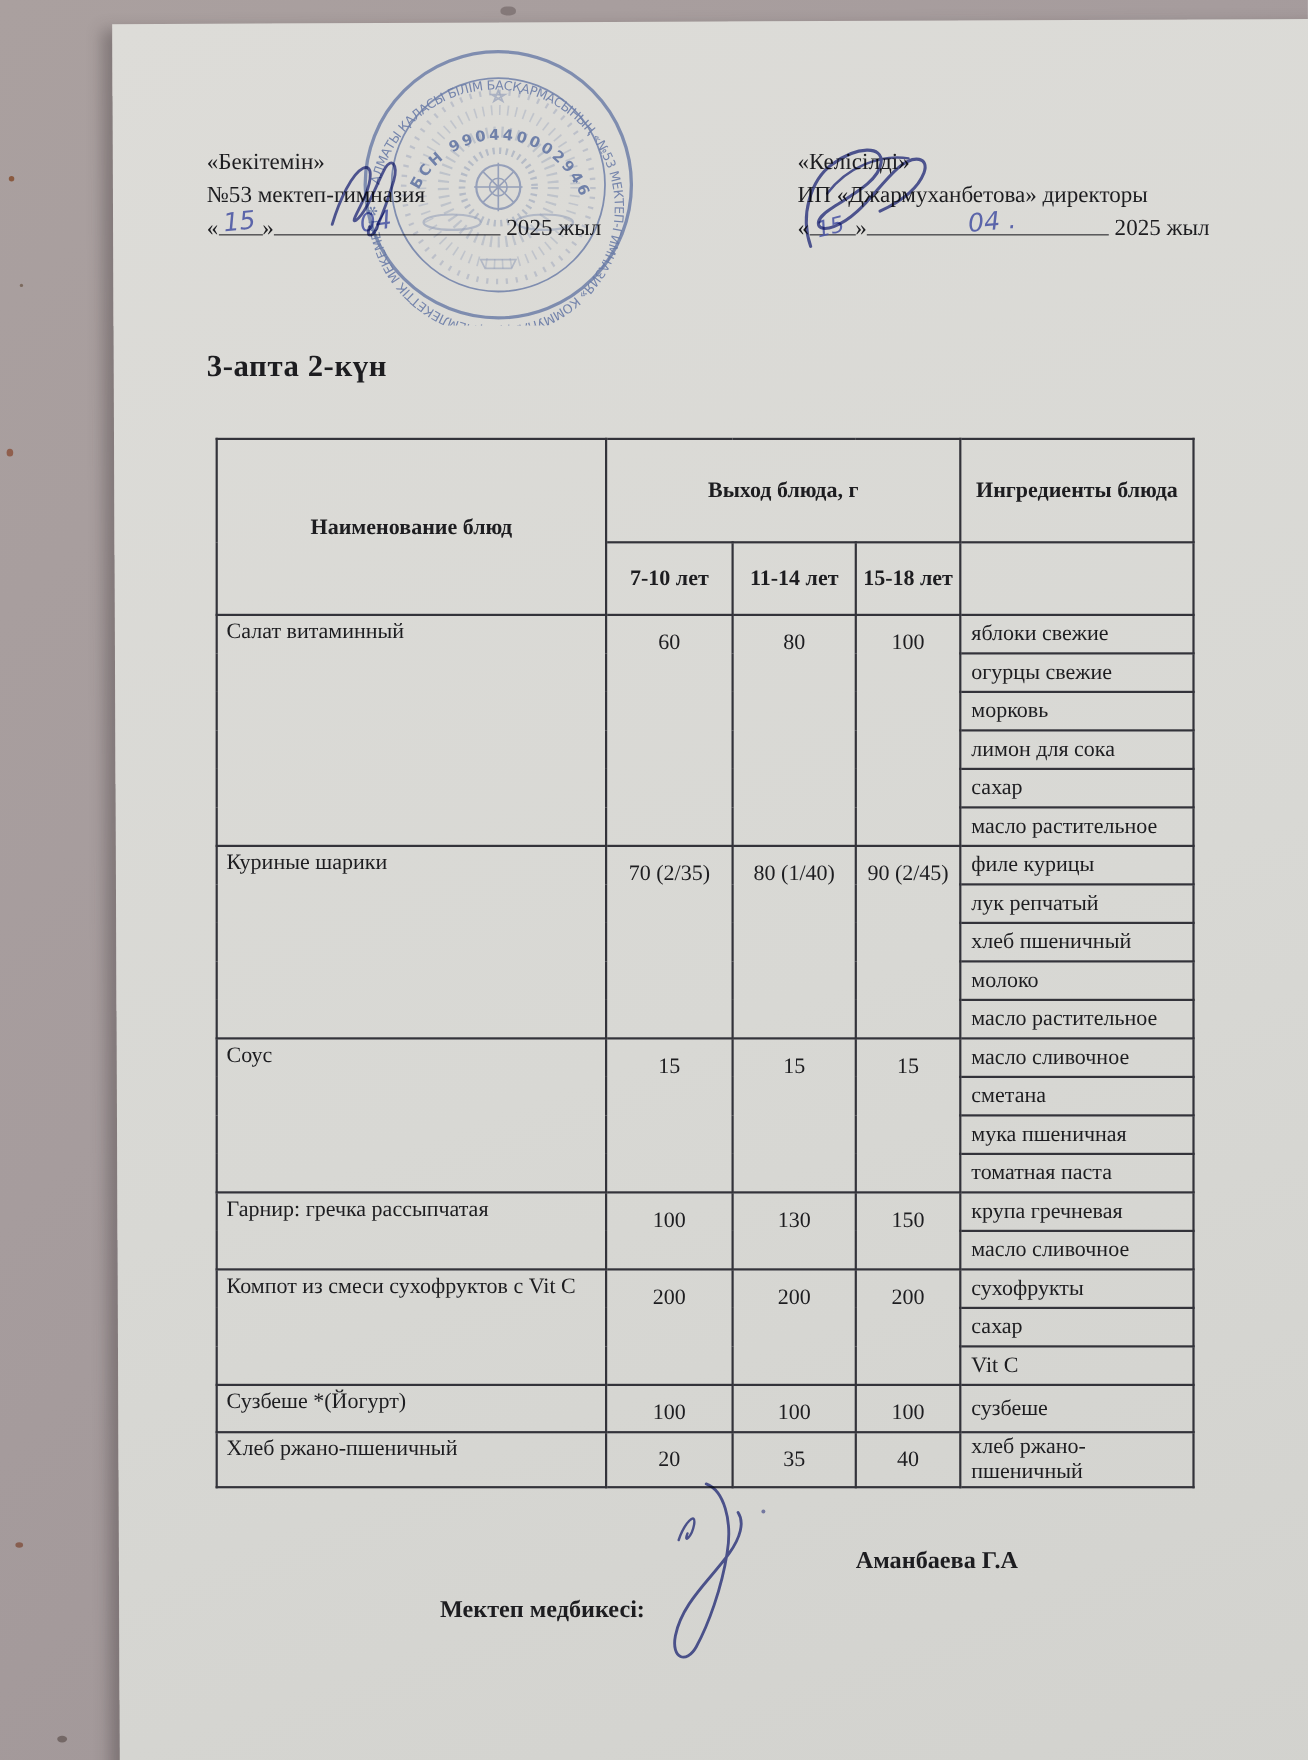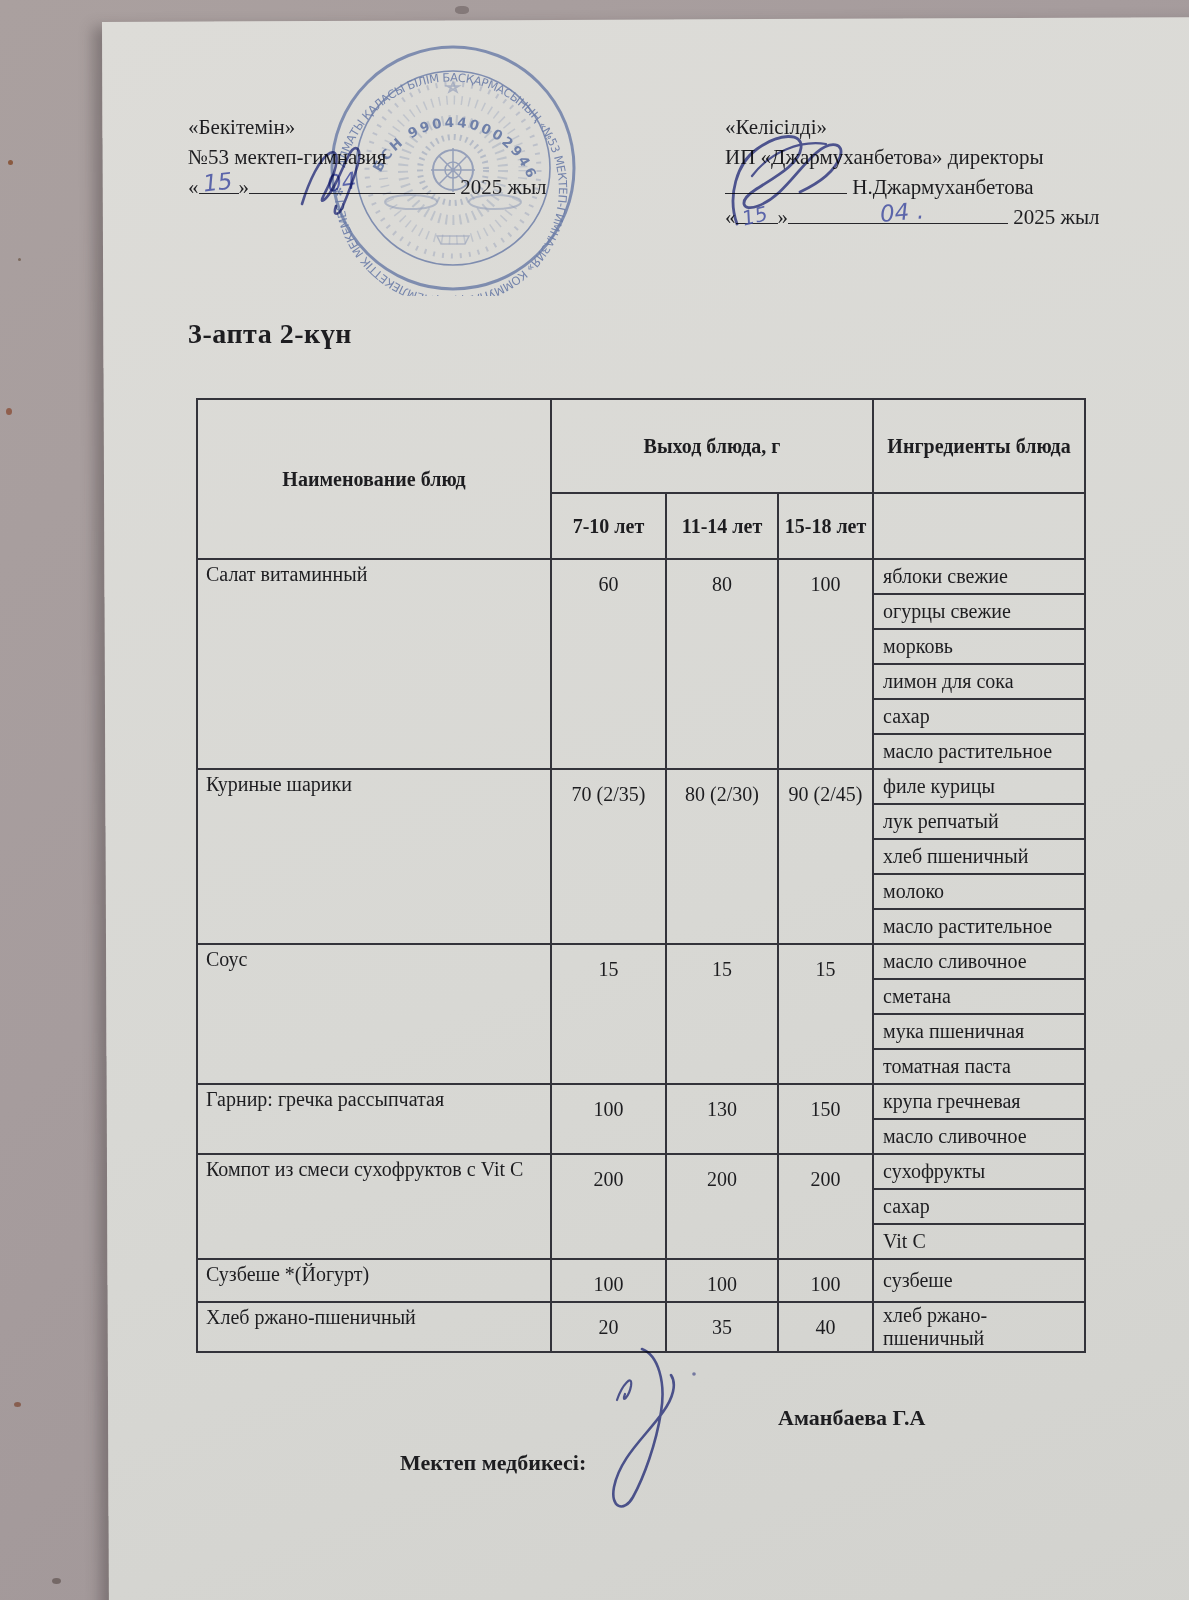--- a/index.html
+++ b/index.html
@@ -9,21 +9,21 @@
     font-family:"Liberation Serif", serif;color:#1d1d20;
   }
   .speck{position:absolute;border-radius:50%;}
   .paper{
     position:absolute;left:102px;top:22px;width:1120px;height:1620px;
     background:linear-gradient(160deg,#dddcd8 0%,#d8d8d4 55%,#d2d2ce 100%);
     transform:rotate(-0.25deg);transform-origin:top left;
     box-shadow:-9px 5px 14px rgba(55,45,50,.35);
   }
   .abs{position:absolute;}
-  .hdr-block{font-size:21px;line-height:30px;white-space:nowrap;}
+  .hdr-block{font-size:21px;line-height:30px;white-space:nowrap;margin-top:20px;}
   .uline{display:inline-block;border-bottom:1.6px solid #26262a;position:relative;vertical-align:baseline;}
   .hand{
     position:absolute;font-family:"DejaVu Sans",sans-serif;font-style:italic;
     color:#4a55a4;opacity:.88;
   }
   .title{font-size:28px;font-weight:bold;letter-spacing:.5px;}
   table.menu{border-collapse:collapse;table-layout:fixed;width:888px;background:transparent;}
   table.menu th,table.menu td{
     border:2px solid #33333a;font-size:20px;overflow:hidden;
   }
@@ -53,24 +53,20 @@
   <div>«Бекітемін»</div>
   <div>№53 мектеп-гимназия</div>
   <div>
     «<span class="uline" style="width:40px;"><span class="hand" style="left:4px;top:-26px;font-size:23px;transform:rotate(-6deg);">15</span></span>»<span class="uline" style="width:206px;"><span class="hand" style="left:78px;top:-26px;font-size:23px;transform:rotate(-8deg);">04</span></span> <span>2025 жыл</span>
   </div>
 </div>
 
 <div class="abs hdr-block" style="left:725px;top:112px;">
   <div>«Келісілді»</div>
   <div>ИП «Джармуханбетова» директоры</div>
-  <div>
-    <span class="uline" style="width:122px;"></span>
-    <span>Н.Джармуханбетова</span>
-  </div>
   <div>
     «<span class="uline" style="width:42px;"><span class="hand" style="left:6px;top:-22px;font-size:20px;transform:rotate(-14deg);">15</span></span>»<span class="uline" style="width:220px;"><span class="hand" style="left:92px;top:-26px;font-size:23px;transform:rotate(-5deg);">04 .</span></span> <span>2025 жыл</span>
   </div>
 </div>
 
 <svg class="stamp" width="256" height="256" viewBox="0 0 256 256">
   <g stroke="#5a74b8" fill="none" opacity="0.82">
     <circle cx="128" cy="128" r="121" stroke-width="3"></circle>
     <circle cx="128" cy="128" r="97" stroke-width="1.6"></circle>
 
@@ -143,21 +139,21 @@
         </tr>
         <tr>
           <td class="ingr">сахар</td>
         </tr>
         <tr>
           <td class="ingr">масло растительное</td>
         </tr>
         <tr>
           <td class="dish" rowspan="5">Куриные шарики</td>
           <td class="val" rowspan="5">70 (2/35)</td>
-          <td class="val" rowspan="5">80 (2/30)</td>
+          <td class="val" rowspan="5">80 (1/40)</td>
           <td class="val" rowspan="5">90 (2/45)</td>
           <td class="ingr">филе курицы</td>
         </tr>
         <tr>
           <td class="ingr">лук репчатый</td>
         </tr>
         <tr>
           <td class="ingr">хлеб пшеничный</td>
         </tr>
         <tr>

